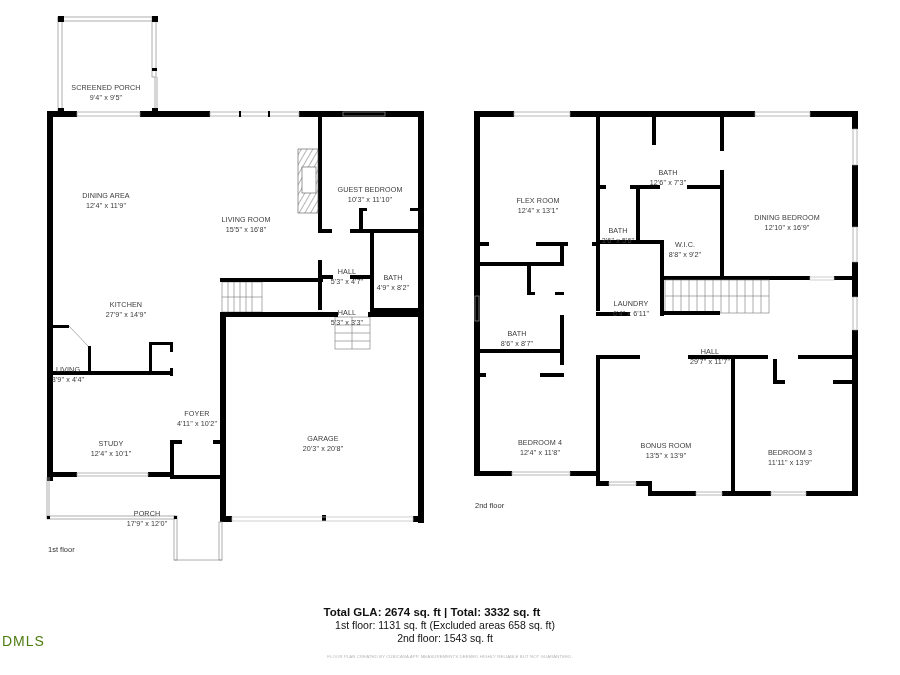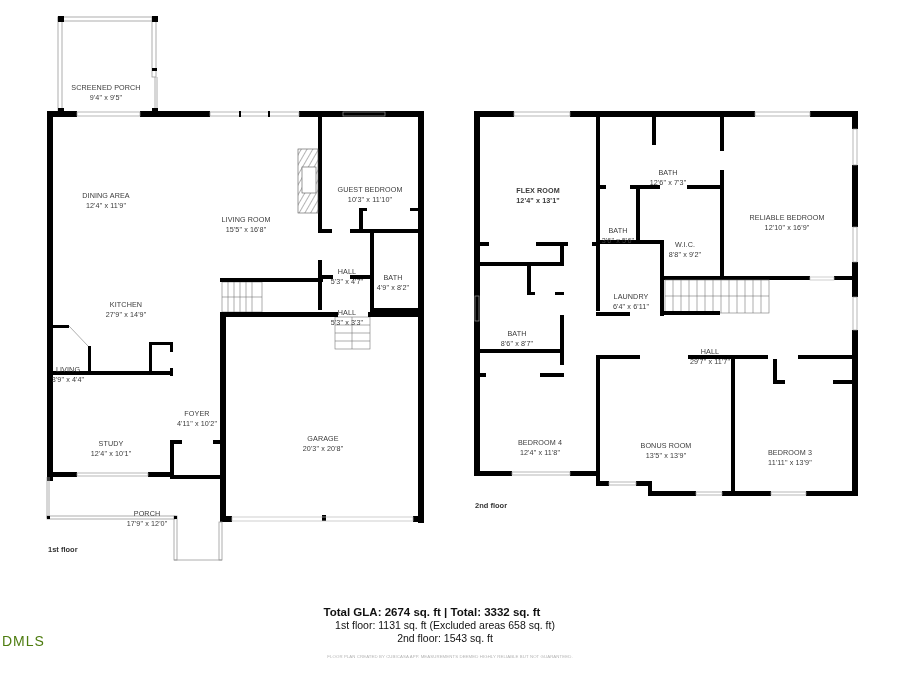--- a/index.html
+++ b/index.html
@@ -1,21 +1,21 @@
 <!DOCTYPE html>
 <html><head>
 <meta charset="utf-8">
 <style>
   html,body{margin:0;padding:0;background:#ffffff;}
   body{width:900px;height:675px;position:relative;overflow:hidden;font-family:"Liberation Sans","DejaVu Sans",sans-serif;}
   svg{position:absolute;left:0;top:0;}
   .lbl{position:absolute;transform:translate(-50%,-50%);text-align:center;color:#3a3a3a;font-size:7.2px;line-height:10px;white-space:nowrap;letter-spacing:0.1px;margin-top:21px;}
   .lbl .nm{display:block;}
   .lbl .dm{display:block;}
-  .floor-lbl{position:absolute;font-size:7.5px;color:#333;font-weight:bold;}
+  .floor-lbl{position:absolute;font-size:7.5px;color:#333;}
   .summary{position:absolute;left:0;width:864px;top:605px;text-align:center;color:#111;}
   .summary .l1{font-weight:bold;font-size:11.5px;line-height:14px;}
   .summary .l2,.summary .l3{font-size:10.5px;line-height:13px;padding-left:26px;}
   .disclaimer{position:absolute;left:0;width:900px;top:654px;text-align:center;font-size:4.3px;color:#b5b5b5;letter-spacing:0.1px;}
   .watermark{position:absolute;left:2px;top:633px;font-size:14px;color:#4d7c0f;letter-spacing:1px;font-weight:300;}
 </style>
 </head>
 <body>
 
 <svg width="900" height="675" viewBox="0 0 900 675">
@@ -283,41 +283,41 @@
 <div class="lbl" style="left:323px;top:423px;">
   <span class="nm">GARAGE</span>
   <span class="dm">20'3" x 20'8"</span>
 </div>
 <div class="lbl" style="left:147px;top:498px;">
   <span class="nm">PORCH</span>
   <span class="dm">17'9" x 12'0"</span>
 </div>
 <div class="floor-lbl" style="left:48px;top:545px;text-align:right;">1st floor</div>
 
-<div class="lbl" style="left:538px;top:175px;font-weight:bold;">
+<div class="lbl" style="left:538px;top:185px;">
   <span class="nm">FLEX ROOM</span>
   <span class="dm">12'4" x 13'1"</span>
 </div>
 <div class="lbl" style="left:668px;top:157px;">
   <span class="nm">BATH</span>
   <span class="dm">12'6" x 7'3"</span>
 </div>
 <div class="lbl" style="left:787px;top:202px;">
-  <span class="nm">RELIABLE BEDROOM</span>
+  <span class="nm">DINING BEDROOM</span>
   <span class="dm">12'10" x 16'9"</span>
 </div>
 <div class="lbl" style="left:618px;top:215px;">
   <span class="nm">BATH</span>
   <span class="dm">3'6" x 5'6"</span>
 </div>
 <div class="lbl" style="left:685px;top:229px;">
   <span class="nm">W.I.C.</span>
   <span class="dm">8'8" x 9'2"</span>
 </div>
-<div class="lbl" style="left:631px;top:281px;">
+<div class="lbl" style="left:631px;top:288px;">
   <span class="nm">LAUNDRY</span>
   <span class="dm">6'4" x 6'11"</span>
 </div>
 <div class="lbl" style="left:517px;top:318px;">
   <span class="nm">BATH</span>
   <span class="dm">8'6" x 8'7"</span>
 </div>
 <div class="lbl" style="left:710px;top:336px;">
   <span class="nm">HALL</span>
   <span class="dm">29'7" x 11'7"</span>

